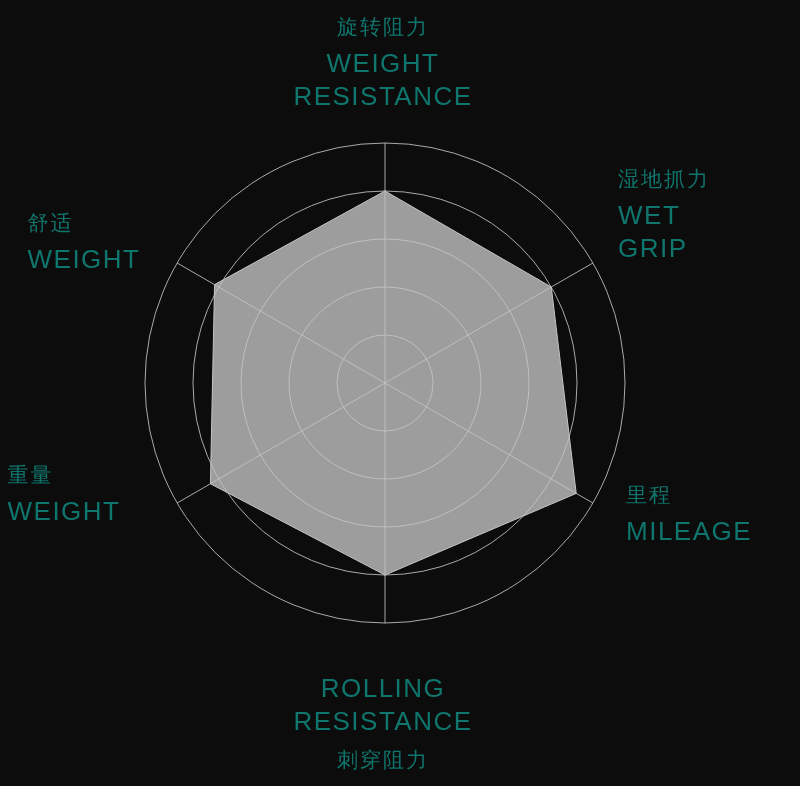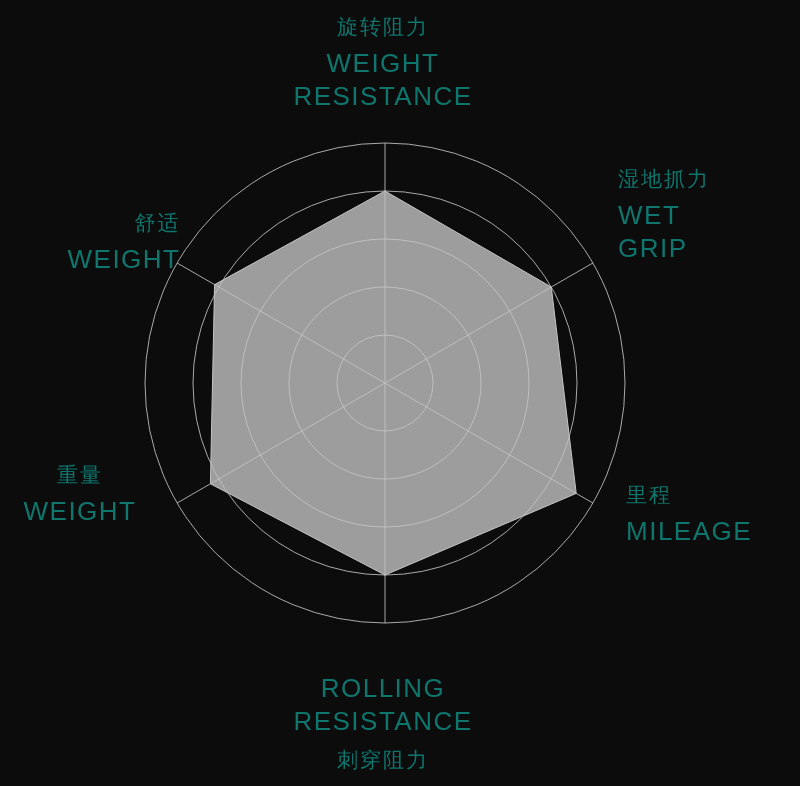--- a/index.html
+++ b/index.html
@@ -37,23 +37,23 @@
     font-size: 26px;
     letter-spacing: 1.5px;
     line-height: 1.25;
     white-space: pre-line;
   }
   .axis-label.en-first .en { margin-bottom: 10px; }
   .axis-label.en-first .zh { margin-bottom: 0; margin-top: 2px; text-align: center; }
 
   .lbl-rolling   { left: 383px; top: 14px;  transform: translateX(-50%); text-align: center; }
   .lbl-wet       { left: 618px; top: 166px; text-align: left; }
-  .lbl-comfort   { left: 84px;  top: 210px; transform: translateX(-50%); text-align: right; margin-left: 40px; }
+  .lbl-comfort   { left: 84px;  top: 210px; transform: translateX(-50%); text-align: left; }
   .lbl-mileage   { left: 626px; top: 462px; text-align: left; margin-top: 20px; }
-  .lbl-weight    { left: 80px;  top: 462px; transform: translateX(-50%); text-align: center; }
+  .lbl-weight    { left: 64px;  top: 462px; transform: translateX(-50%); text-align: left; }
   .lbl-puncture  { left: 383px; top: 672px; transform: translateX(-50%); text-align: center; }
 </style>
 </head>
 <body>
 
 <div class="stage">
 
   <svg id="radar-svg" width="800" height="786" viewBox="0 0 800 786">
       <polygon points="385,191 551.2768775266122,287 576.218409155604,493.4 385,575 210.40927859705715,483.79999999999995 214.5662005352225,284.59999999999997" fill="#9d9d9d" stroke="#c4c4c4" stroke-width="1"></polygon>
       <circle cx="385" cy="383" r="48" fill="none" stroke="#c4c4c4" stroke-width="1" stroke-opacity="0.85"></circle>

